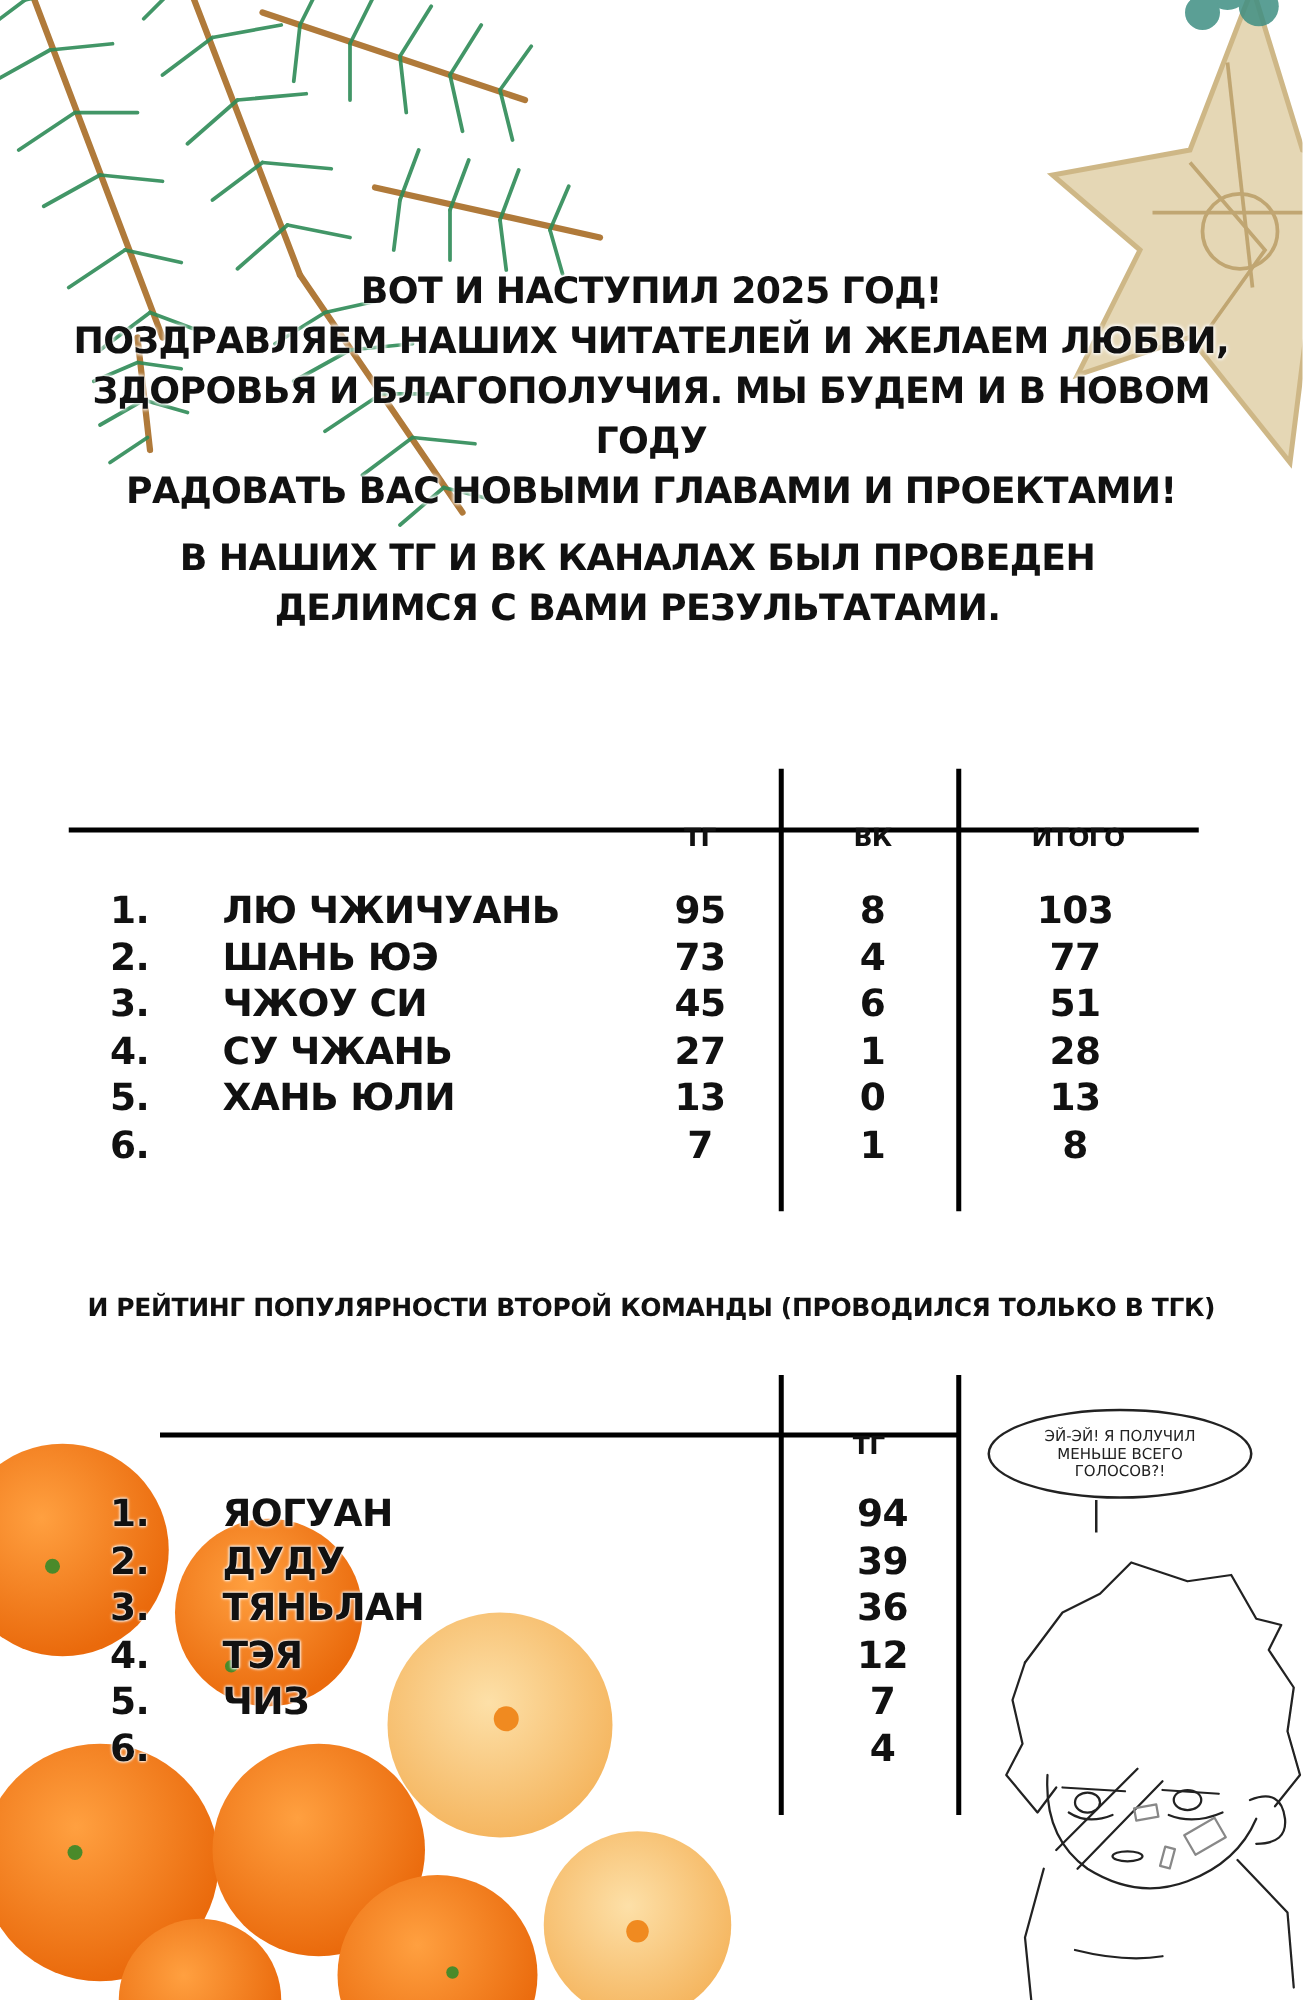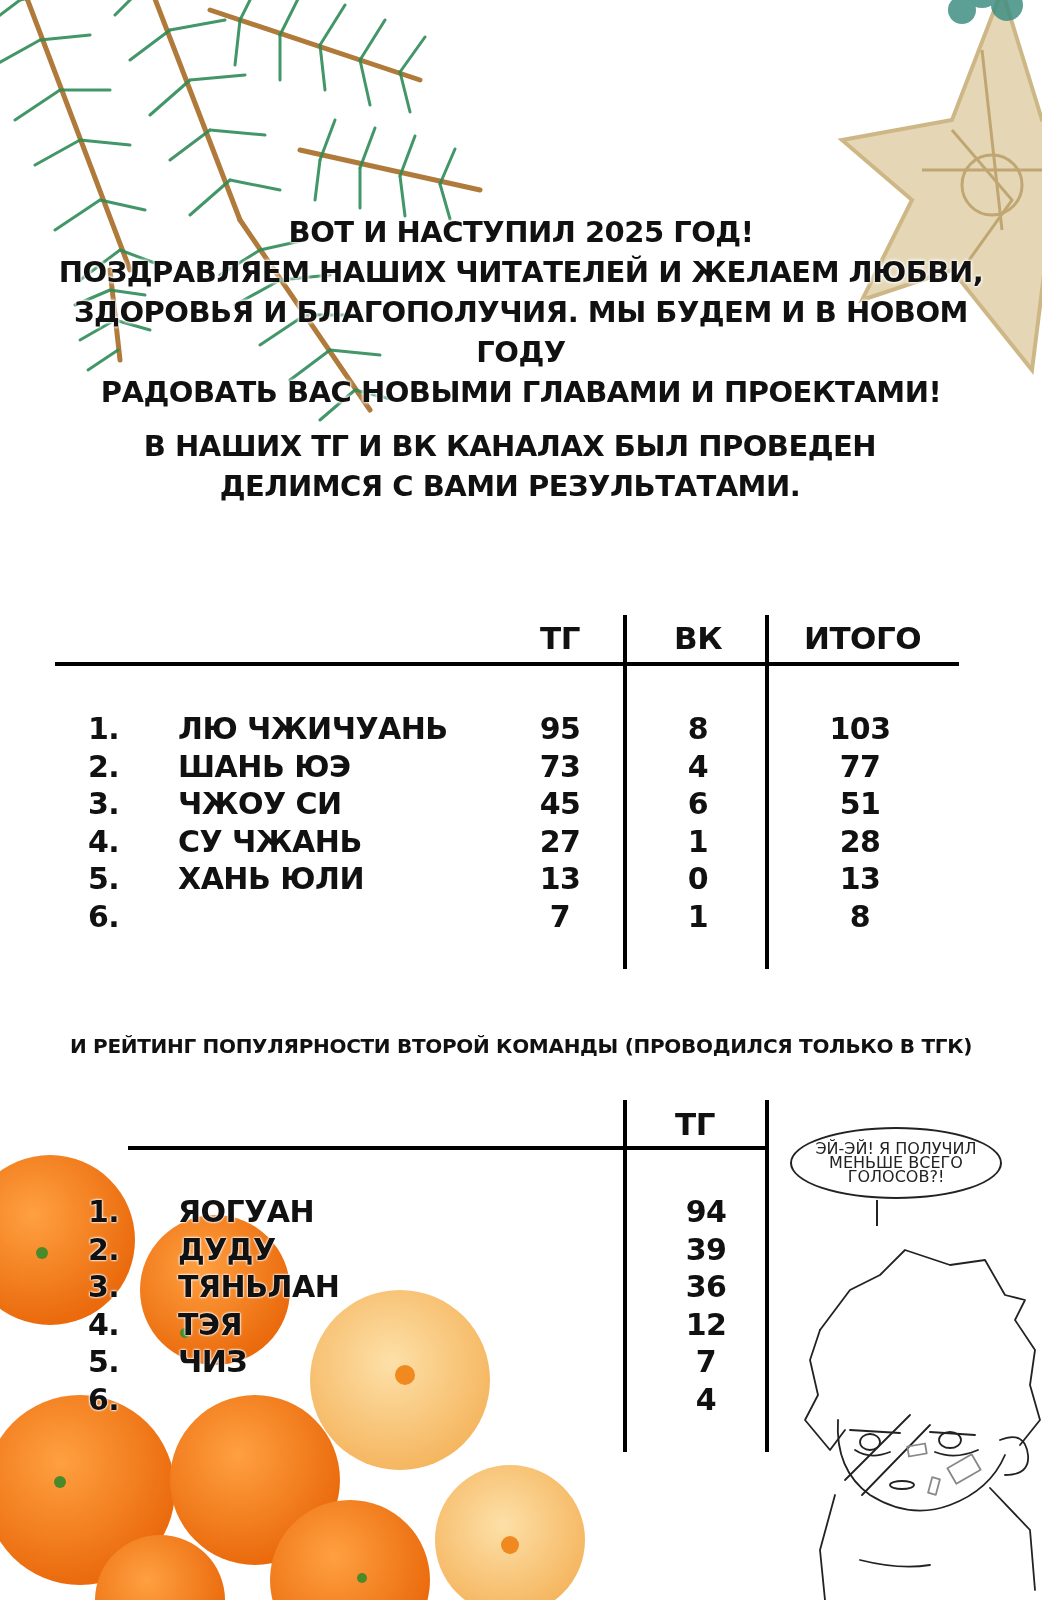--- a/index.html
+++ b/index.html
@@ -33,36 +33,36 @@
   .intro2 {
     left: 100px; width: 820px; top: 426px; text-align: center;
     font-size: 29px; line-height: 40px;
     text-shadow: 0 0 3px #fff, 0 0 3px #fff;
   }
 
   
   .hline { background: #000; height: 4px; }
   .vline { background: #000; width: 4px; }
 
-  .th { font-size: 31px; text-align: center; }
+  .th { font-size: 20px; text-align: center; margin-top: 38px; }
   .rowtxt { font-size: 30px; line-height: 37.6px; }
   .num { text-align: center; }
 
   .caption2 {
     left: 40px; width: 962px; top: 1034px; text-align: center;
     font-size: 20px; font-weight: bold; text-transform: uppercase; letter-spacing: -0.3px;
   }
   .bubble {
     left: 790px; top: 1127px; width: 212px; height: 72px;
     border: 2px solid #222; border-radius: 50%;
     background: #fff;
     display: flex; align-items: center; justify-content: center;
     text-align: center;
     font-family: "DejaVu Sans", sans-serif;
-    font-size: 16px; line-height: 14px; text-transform: uppercase; color: #222;
+    font-size: 12px; line-height: 14px; text-transform: uppercase; color: #222;
     padding: 0 18px; box-sizing: border-box;
   }
   .bubble-tail { left: 876px; top: 1200px; width: 2px; height: 26px; background: #222; }
   .orange-outline { text-shadow: 0 0 2px #fff, 0 0 2px #fff, 0 0 3px #fff; }
 </style>
 </head>
 <body>
 
 <svg class="abs pine" viewBox="0 0 560 620">
   <g stroke="#b07a3a" stroke-width="5" fill="none" stroke-linecap="round">

